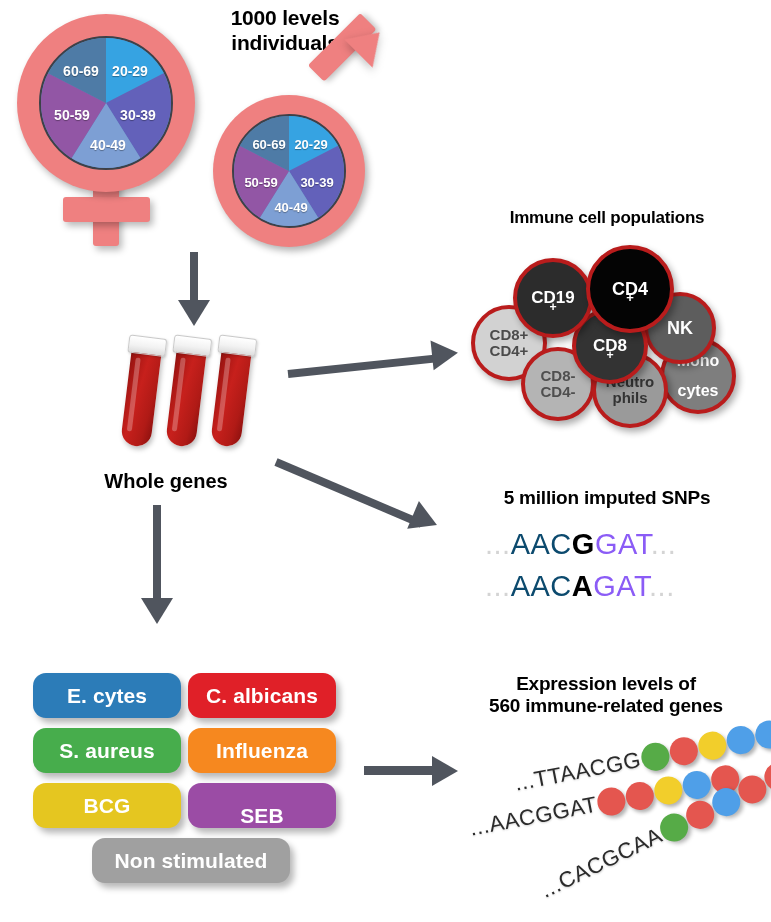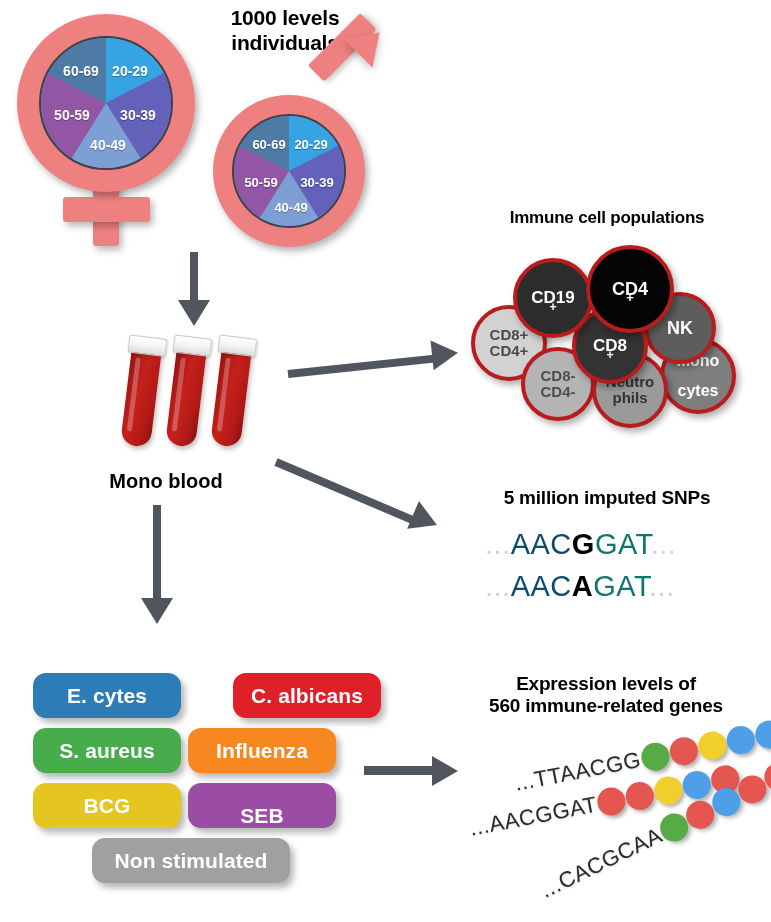--- a/index.html
+++ b/index.html
@@ -164,21 +164,21 @@
   .snp-row {
     position: absolute;
     font-family: "Liberation Sans", sans-serif;
     font-size: 29px;
     letter-spacing: 0.5px;
     white-space: nowrap;
     color: #b9b9b9;
   }
   .snp-row .dots { color: #d4d4d4; }
   .snp-row .pre  { color: #0c4a6e; }
-  .snp-row .post { color: #0f766e; }
+  .snp-row .post { color: #8b5cf6; }
   .snp-row .hit  { color: #000000; font-weight: bold; }
 
   
   .strand {
     position: absolute;
     white-space: nowrap;
     transform-origin: 0 50%;
     display: flex;
     align-items: center;
   }
@@ -278,21 +278,21 @@
       <div class="tube-body"></div>
       <div class="tube-glare"></div>
       <div class="tube-cap"></div>
     </div>
     <div class="tube" style="left:210px; top:348px; width:30px; height:98px; transform:rotate(7deg);">
       <div class="tube-body"></div>
       <div class="tube-glare"></div>
       <div class="tube-cap"></div>
     </div>
   </div>
-  <div id="label-whole-blood">Mono blood</div>
+  <div id="label-whole-blood">Whole genes</div>
 
   <div>
     <div class="arrow-line" style="left:288px; top:370px; width:152px; height:8px; transform:rotate(-6deg);"></div>
     <div class="arrow-head" style="left:432px; top:339px;
          border-top:15px solid transparent; border-bottom:15px solid transparent; border-left:26px solid #50555e;
          transform:rotate(-6deg);"></div>
   </div>
 
   <div>
     <div class="arrow-line" style="left:276px; top:458px; width:158px; height:8px; transform:rotate(23deg);"></div>
@@ -363,21 +363,21 @@
   </div>
 
   <div class="snp-row" style="left:485px; top:570px;">
     <span class="dots">...</span><span class="pre">AAC</span><span class="hit">A</span><span class="post">GAT</span><span class="dots">...</span>
   </div>
 
   <div>
     <div class="pill" style="left:33px; top:673px; width:148px; height:45px; background:#2c7cb8;">
       <span>E. cytes</span>
     </div>
-    <div class="pill" style="left:188px; top:673px; width:148px; height:45px; background:#e02028;margin-left:45px;">
+    <div class="pill" style="left:188px; top:673px; width:148px; height:45px; background:#e02028;">
       <span>C. albicans</span>
     </div>
     <div class="pill" style="left:33px; top:728px; width:148px; height:45px; background:#47ad4c;">
       <span>S. aureus</span>
     </div>
     <div class="pill" style="left:188px; top:728px; width:148px; height:45px; background:#f6881f;">
       <span>Influenza</span>
     </div>
     <div class="pill" style="left:33px; top:783px; width:148px; height:45px; background:#e5c620;">
       <span>BCG</span>

